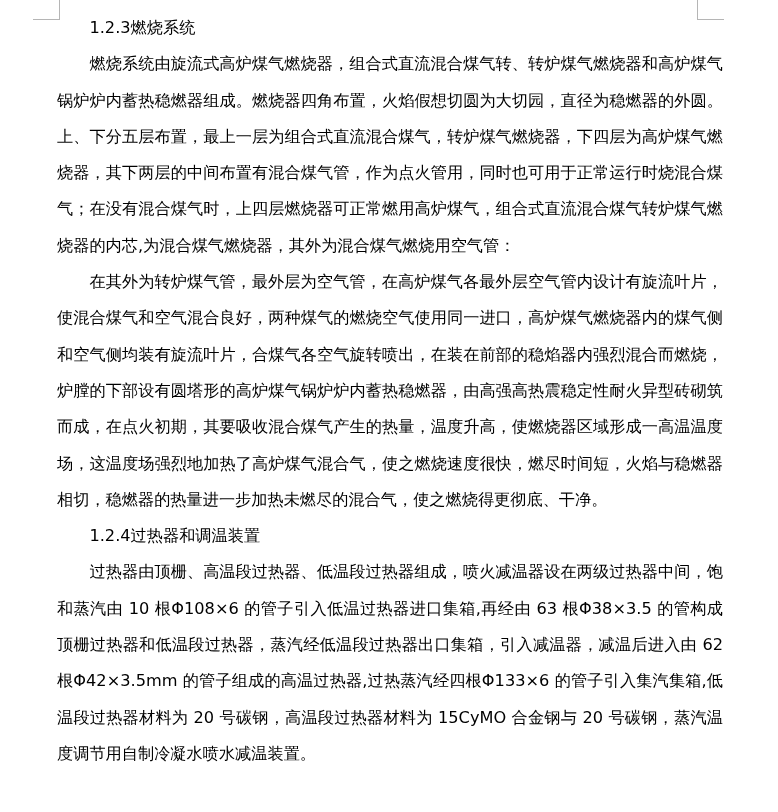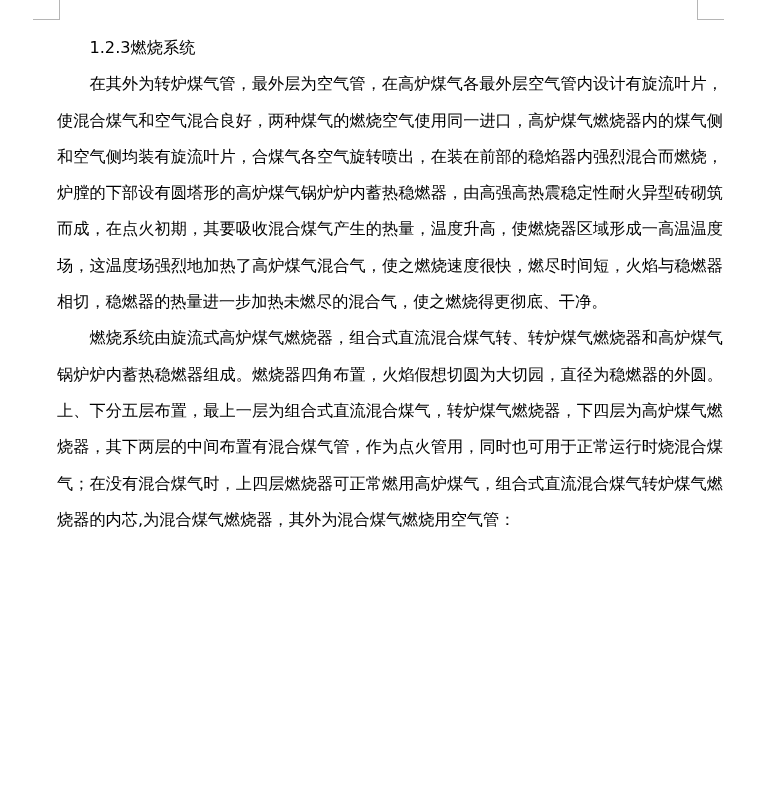--- a/index.html
+++ b/index.html
@@ -38,21 +38,21 @@
   .corner.tr {
     right: 54px;
     top: 0px;
     border-bottom: 1px solid #b5b5b5;
     border-left: 1px solid #b5b5b5;
   }
 
   .content {
     position: absolute;
     left: 57px;
-    top: 30px;
+    top: 10px;
     width: 666px;
   }
 
   .para {
     margin: 0;
     font-size: 16.2px;
     line-height: 36.3px;
     text-align: justify;
     text-justify: inter-ideograph;
     text-align-last: left;
@@ -72,21 +72,23 @@
 
 <div class="page">
 
   <div class="corner tl"></div>
   <div class="corner tr"></div>
 
   <div class="content">
 
     <p class="para heading">1.2.3燃烧系统</p>
 
+    <p class="para indent">燃烧系统由旋流式高炉煤气燃烧器，组合式直流混合煤气转、转炉煤气燃烧器和高炉煤气锅炉炉内蓄热稳燃器组成。燃烧器四角布置，火焰假想切圆为大切园，直径为稳燃器的外圆。上、下分五层布置，最上一层为组合式直流混合煤气，转炉煤气燃烧器，下四层为高炉煤气燃烧器，其下两层的中间布置有混合煤气管，作为点火管用，同时也可用于正常运行时烧混合煤气；在没有混合煤气时，上四层燃烧器可正常燃用高炉煤气，组合式直流混合煤气转炉煤气燃烧器的内芯,为混合煤气燃烧器，其外为混合煤气燃烧用空气管：</p>
+
     <p class="para indent">在其外为转炉煤气管，最外层为空气管，在高炉煤气各最外层空气管内设计有旋流叶片，使混合煤气和空气混合良好，两种煤气的燃烧空气使用同一进口，高炉煤气燃烧器内的煤气侧和空气侧均装有旋流叶片，合煤气各空气旋转喷出，在装在前部的稳焰器内强烈混合而燃烧，炉膛的下部设有圆塔形的高炉煤气锅炉炉内蓄热稳燃器，由高强高热震稳定性耐火异型砖砌筑而成，在点火初期，其要吸收混合煤气产生的热量，温度升高，使燃烧器区域形成一高温温度场，这温度场强烈地加热了高炉煤气混合气，使之燃烧速度很快，燃尽时间短，火焰与稳燃器相切，稳燃器的热量进一步加热未燃尽的混合气，使之燃烧得更彻底、干净。</p>
 
-    <p class="para indent">燃烧系统由旋流式高炉煤气燃烧器，组合式直流混合煤气转、转炉煤气燃烧器和高炉煤气锅炉炉内蓄热稳燃器组成。燃烧器四角布置，火焰假想切圆为大切园，直径为稳燃器的外圆。上、下分五层布置，最上一层为组合式直流混合煤气，转炉煤气燃烧器，下四层为高炉煤气燃烧器，其下两层的中间布置有混合煤气管，作为点火管用，同时也可用于正常运行时烧混合煤气；在没有混合煤气时，上四层燃烧器可正常燃用高炉煤气，组合式直流混合煤气转炉煤气燃烧器的内芯,为混合煤气燃烧器，其外为混合煤气燃烧用空气管：</p>
+    <p class="para heading">1.2.4过热器和调温装置</p>
 
-
+    <p class="para indent">过热器由顶栅、高温段过热器、低温段过热器组成，喷火减温器设在两级过热器中间，饱和蒸汽由 10 根Φ108×6 的管子引入低温过热器进口集箱,再经由 63 根Φ38×3.5 的管构成顶栅过热器和低温段过热器，蒸汽经低温段过热器出口集箱，引入减温器，减温后进入由 62 根Φ42×3.5mm 的管子组成的高温过热器,过热蒸汽经四根Φ133×6 的管子引入集汽集箱,低温段过热器材料为 20 号碳钢，高温段过热器材料为 15CyMO 合金钢与 20 号碳钢，蒸汽温度调节用自制冷凝水喷水减温装置。</p>
 
 
   </div>
 </div>
 
 </body></html>

